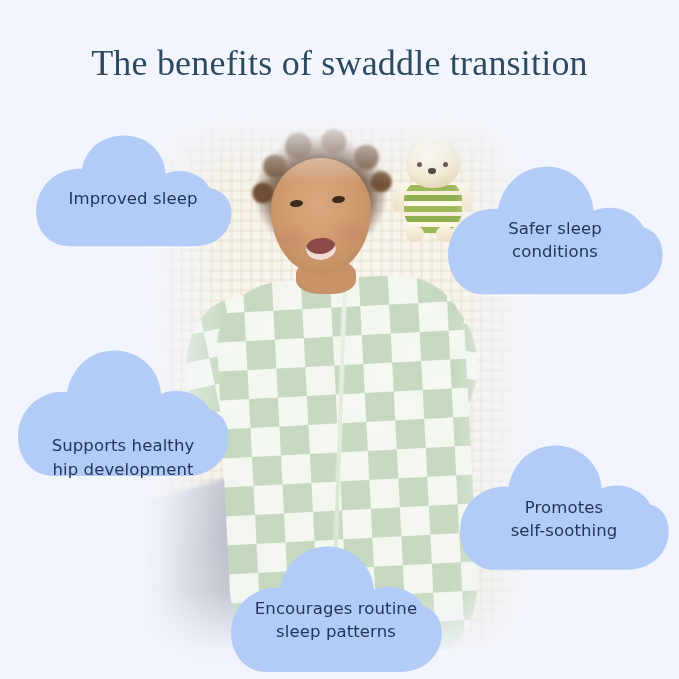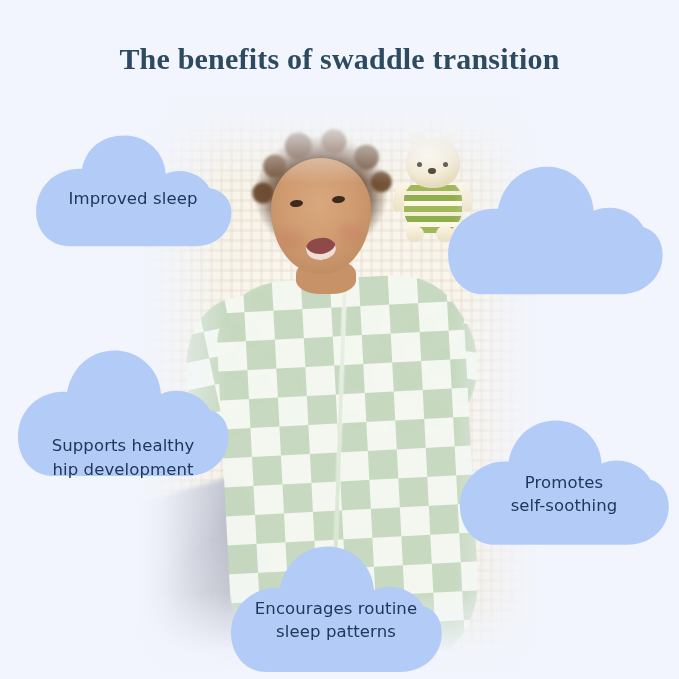--- a/index.html
+++ b/index.html
@@ -18,22 +18,22 @@
   }
 
   
   #page-title {
     position: absolute;
     left: 0;
     top: 42px;
     width: 679px;
     text-align: center;
     font-family: "Liberation Serif", serif;
-    font-size: 30px;
-    font-weight: 700;
+    font-size: 36px;
+    font-weight: 400;
     letter-spacing: 0.2px;
     color: #2d4a61;
     white-space: nowrap;
   }
 
   
   #photo-stage {
     position: absolute;
     left: 140px;
     top: 92px;
@@ -246,21 +246,21 @@
     font-size: 16.5px;
     font-weight: 400;
     line-height: 1.42;
     letter-spacing: .1px;
     padding-top: 20px;
   }
 
   #cloud-improved-sleep     { left: 31px;  top: 132px; width: 204px; height: 116px; text-align: center; }
   #cloud-safer-sleep        { left: 443px; top: 163px; width: 224px; height: 134px; }
   #cloud-hip-development    { left: 13px;  top: 347px; width: 220px; height: 134px; align-items: flex-end; }
-  #cloud-self-soothing      { left: 455px; top: 417px; width: 218px; height: 134px; }
+  #cloud-self-soothing      { left: 455px; top: 442px; width: 218px; height: 134px; }
   #cloud-routine-sleep      { left: 226px; top: 543px; width: 220px; height: 134px; }
 
   #cloud-improved-sleep  .cloud-text { padding-top: 18px; }
 </style>
 </head>
 <body>
 
 <div id="canvas" style="background: rgb(242, 245, 253);">
 
   <div id="page-title" style="color: rgb(45, 74, 97);">The benefits of swaddle transition</div>
@@ -308,20 +308,22 @@
     <svg class="cloud-shape" viewBox="0 0 200 116" preserveAspectRatio="none">
       <path d="M5 78 C5 52 26 35 50 36 C55 12 76 1 98 4 C118 7 131 23 132 41 C148 34 168 41 175 55 C191 58 199 71 196 85 C193 102 178 112 160 112 L38 112 C19 112 5 98 5 78 Z" fill="#b3cbf7"></path>
     </svg>
     <div class="cloud-text" style="color: rgb(32, 55, 90);">Improved sleep</div>
   </div>
 
   <div class="cloud" id="cloud-safer-sleep">
     <svg class="cloud-shape" viewBox="0 0 220 134" preserveAspectRatio="none">
       <path d="M5 90 C5 62 28 43 54 45 C60 15 84 1 108 4 C131 7 147 26 148 47 C166 39 189 47 197 63 C212 67 218 82 215 98 C211 117 194 129 174 129 L40 129 C20 129 5 112 5 90 Z" fill="#b3cbf7"></path>
     </svg>
+    <div class="cloud-text" style="white-space: pre-line; color: rgb(32, 55, 90);">Safer sleep
+conditions</div>
   </div>
 
   <div class="cloud" id="cloud-hip-development">
     <svg class="cloud-shape" viewBox="0 0 220 134" preserveAspectRatio="none">
       <path d="M5 90 C5 62 28 43 54 45 C60 15 84 1 108 4 C131 7 147 26 148 47 C166 39 189 47 197 63 C212 67 218 82 215 98 C211 117 194 129 174 129 L40 129 C20 129 5 112 5 90 Z" fill="#b3cbf7"></path>
     </svg>
     <div class="cloud-text" style="white-space: pre-line; color: rgb(32, 55, 90);">Supports healthy
 hip development</div>
   </div>
 

